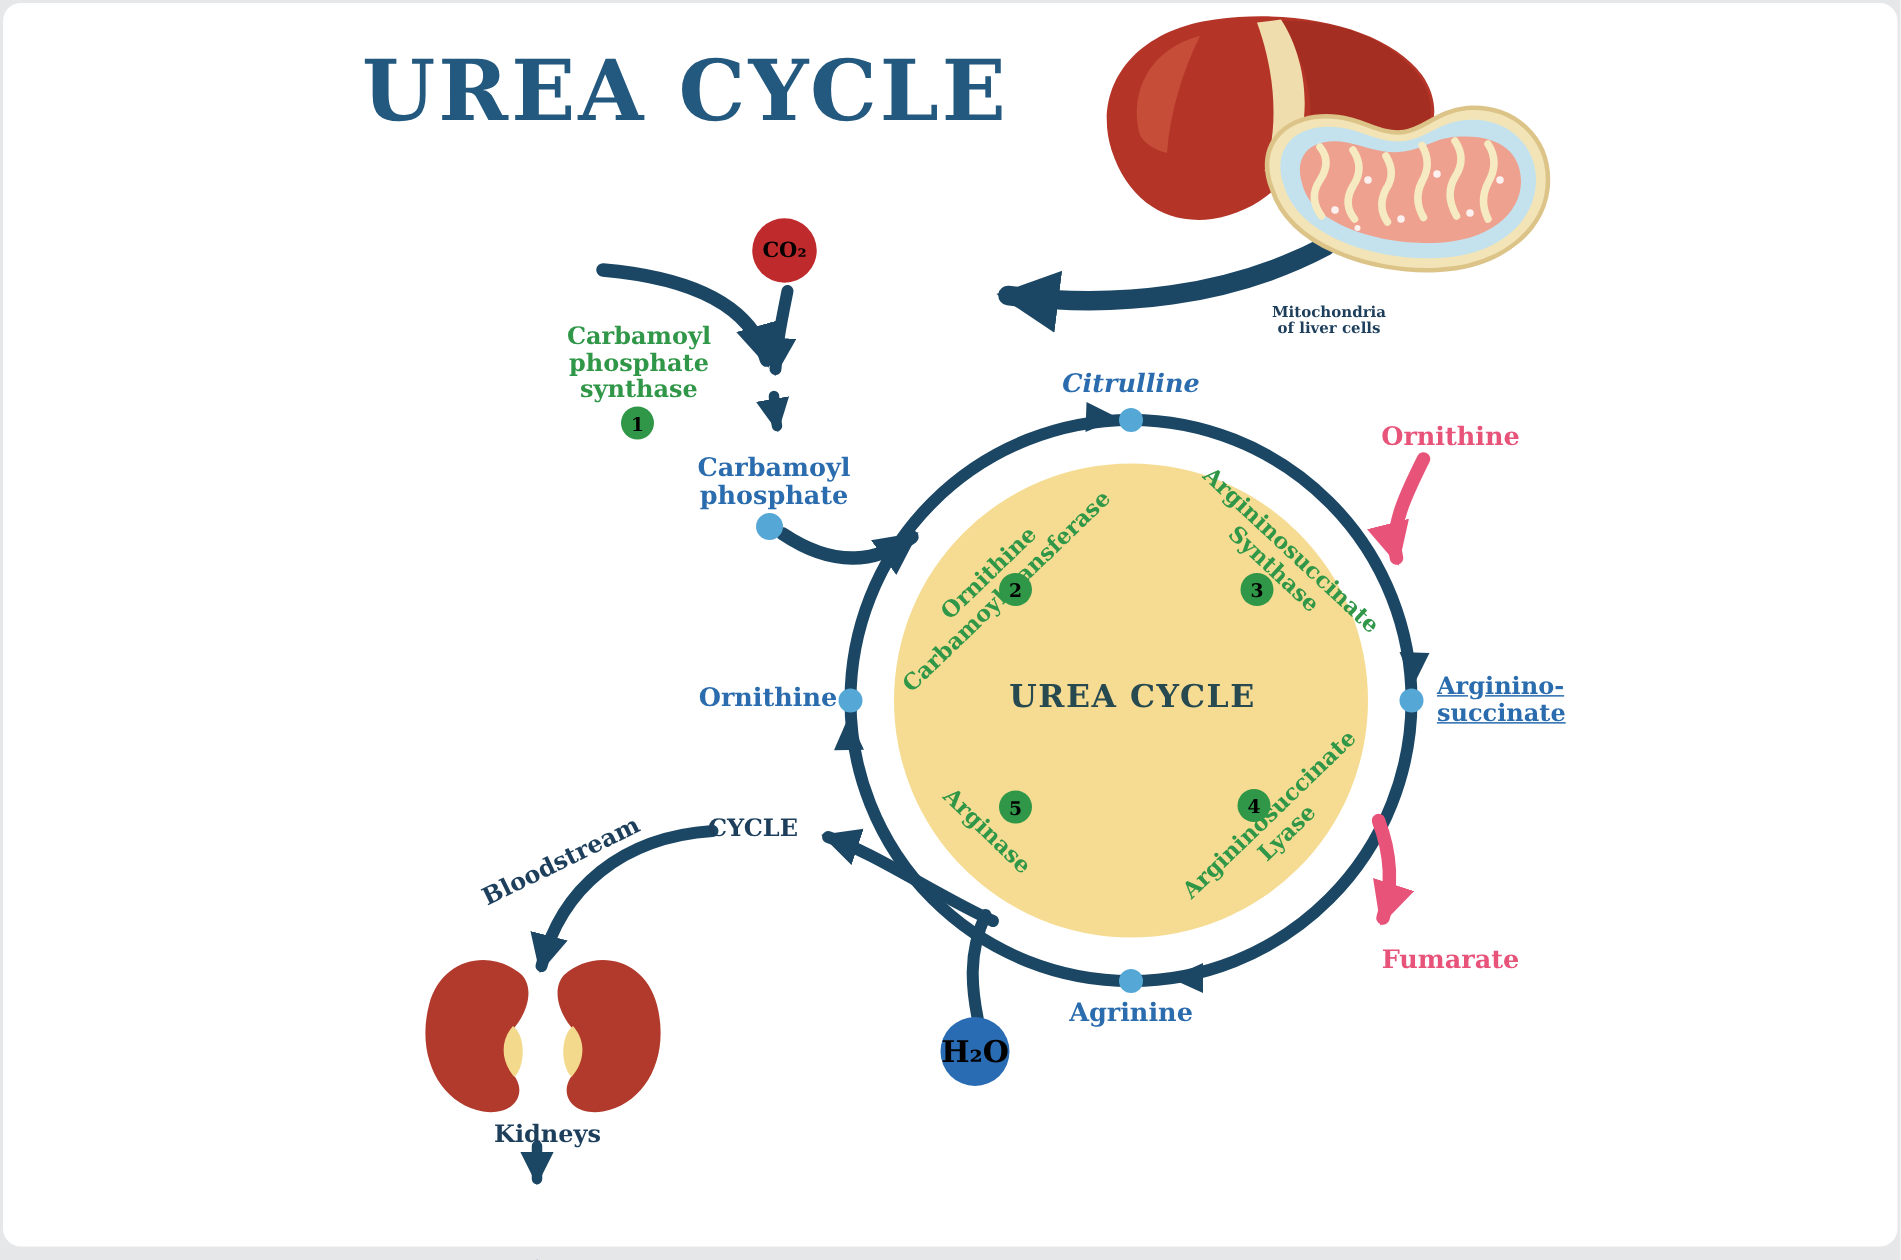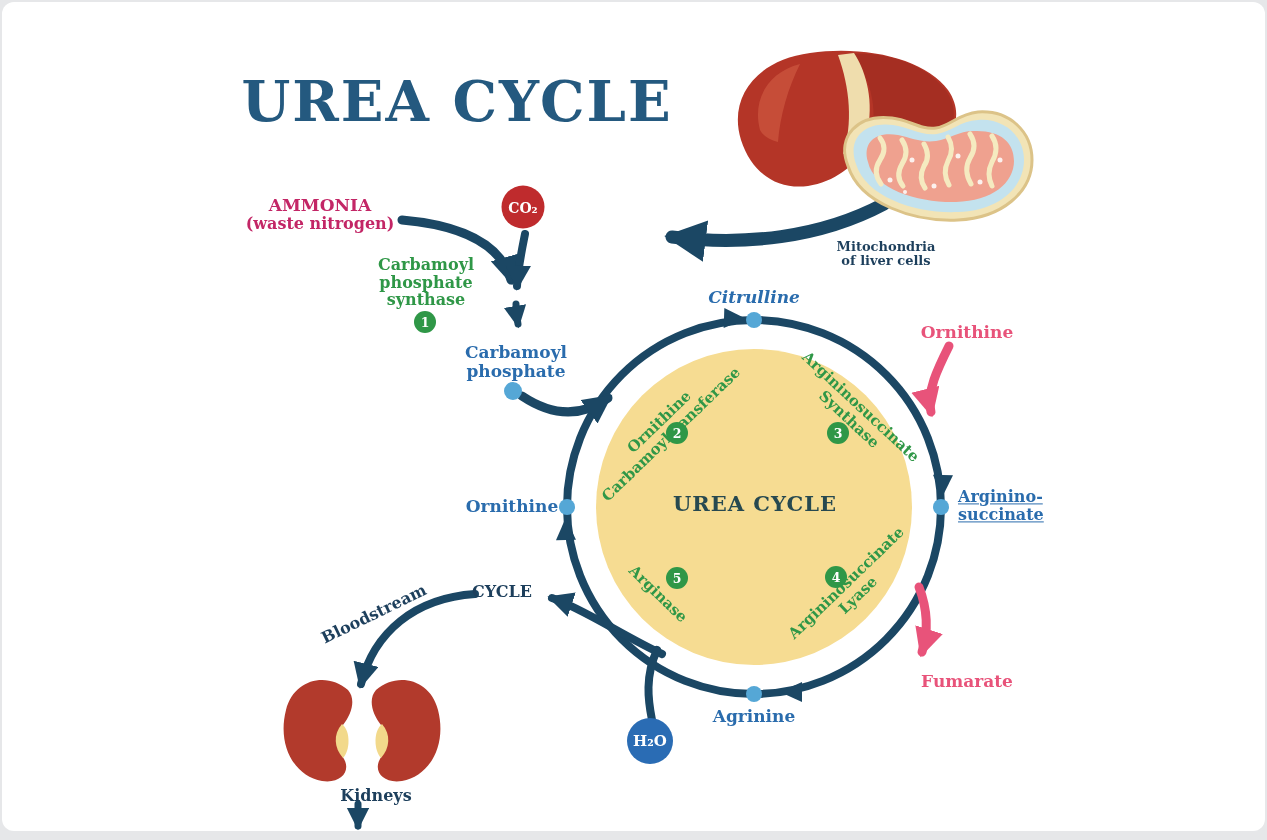--- a/index.html
+++ b/index.html
@@ -1,32 +1,32 @@
 <!DOCTYPE html>
 <html style="--navy: #1b4764; --navy2: #1d3f5c; --title: #24597f; --blue: #2a6cad; --lightblue: #55a7d6; --green: #2f9747; --pink: #e8537a; --magenta: #c32666; --red: #bf2b2d; --yellow: #f6dc92; --center_text: #274950; --water: #2a6cb4; --liver: #b43527; --liver_dark: #a52e22; --liver_light: #c9513c; --gallbladder: #efddad; --kidney: #b23a2c; --pelvis: #f2d98b; --mito_cream: #f2e4b6; --mito_border: #dcc388; --mito_blue: #c3e2ee; --mito_salmon: #efa18f; --mito_cristae: #f5eac0;"><head>
 <meta charset="utf-8">
 <style>
   html,body{margin:0;padding:0;}
   body{width:1267px;height:840px;position:relative;background:#e6e7e9;font-family:"DejaVu Serif",serif;overflow:hidden;}
   .card{position:absolute;left:2px;top:2px;right:2px;bottom:9px;background:#ffffff;border-radius:12px;}
-  .stage{position:absolute;inset:0;margin-top:40px;}
+  .stage{position:absolute;inset:0;}
   svg{position:absolute;left:0;top:0;}
   .lbl{position:absolute;font-weight:bold;transform:translate(-50%,-50%);text-align:center;line-height:1.1;white-space:nowrap;}
   .title{font-size:56px;letter-spacing:2px;color:var(--title);font-weight:bold;}
   .magenta{color:var(--magenta);}
   .blue{color:var(--blue);}
   .green{color:var(--green);}
   .pink{color:var(--pink);}
   .navy{color:var(--navy2);}
   .center-label{font-size:21px;letter-spacing:1px;color:var(--center_text);}
-  .sz16{font-size:16px;} .sz17{font-size:17px;} .sz15{font-size:15px;} .sz14{font-size:13px;}
-  .badge{position:absolute;border-radius:50%;color:#ffffff;display:flex;align-items:center;justify-content:center;
+  .sz16{font-size:16px;} .sz17{font-size:17px;} .sz15{font-size:15px;} .sz14{font-size:10px;}
+  .badge{position:absolute;border-radius:50%;color:#000000;display:flex;align-items:center;justify-content:center;
          transform:translate(-50%,-50%);font-weight:bold;}
   .badge-co2{width:43px;height:43px;background:var(--red);font-size:14px;}
-  .badge-h2o{width:46px;height:46px;background:var(--water);font-size:15px;}
+  .badge-h2o{width:46px;height:46px;background:var(--water);font-size:20px;}
   .badge-step{width:22px;height:22px;background:var(--green);font-size:12.5px;}
   .left-align{transform:translate(0,-50%);text-align:left;}
 </style>
 </head>
 <body>
 
 <div class="card"></div>
 
 <div class="stage">
 
@@ -107,24 +107,20 @@
     <g>
       <path d="M348,650 C328,632 294,638 286,670 C277,705 294,736 322,741 C341,744 351,731 344,719 C335,705 334,695 343,685 C352,674 356,659 348,650 Z" fill="var(--kidney)"></path>
       <path d="M376,650 C396,632 430,638 438,670 C447,705 430,736 402,741 C383,744 373,731 380,719 C389,705 390,695 381,685 C372,674 368,659 376,650 Z" fill="var(--kidney)"></path>
       <path d="M342,684 C333,694 334,708 343,718 C350,711 351,691 342,684 Z" fill="var(--pelvis)"></path>
       <path d="M382,684 C391,694 390,708 381,718 C374,711 373,691 382,684 Z" fill="var(--pelvis)"></path>
     </g>
   </svg>
 
   <div class="lbl title" style="left:457px;top:62px;">UREA CYCLE</div>
 
-  <div class="lbl magenta sz17" style="left:320px;top:174px;">
-    <div>AMMONIA</div>
-    <div class="sz16">(waste nitrogen)</div>
-  </div>
 
   <div class="badge badge-co2" style="left:523px;top:167px;">CO₂</div>
 
   <div class="lbl green sz16" style="left:426px;top:242px;">
     <div>Carbamoyl</div>
     <div>phosphate</div>
     <div>synthase</div>
   </div>
   <div class="badge badge-step" style="left:425px;top:282px;">1</div>
 
@@ -170,21 +166,21 @@
 
   <div class="lbl green sz15" style="left:658px;top:554px;transform:translate(-50%,-50%) rotate(44deg);">Arginase</div>
   <div class="badge badge-step" style="left:677px;top:538px;">5</div>
 
   <div class="lbl navy sz16" style="left:502px;top:552px;">CYCLE</div>
 
   <div class="lbl navy sz16" style="left:374px;top:574px;transform:translate(-50%,-50%) rotate(-26deg);">Bloodstream</div>
 
   <div class="badge badge-h2o" style="left:650px;top:701px;">H₂O</div>
 
-  <div class="lbl navy sz16" style="left:376px;top:756px;">Kidneys</div>
+  <div class="lbl navy sz16" style="left:365px;top:756px;">Kidneys</div>
   <div class="lbl navy sz16" style="left:358px;top:847px;">Urine</div>
 
   <div class="lbl navy sz14" style="left:886px;top:214px;">
     <div>Mitochondria</div>
     <div>of liver cells</div>
   </div>
 
 </div>
 
 </body></html>

